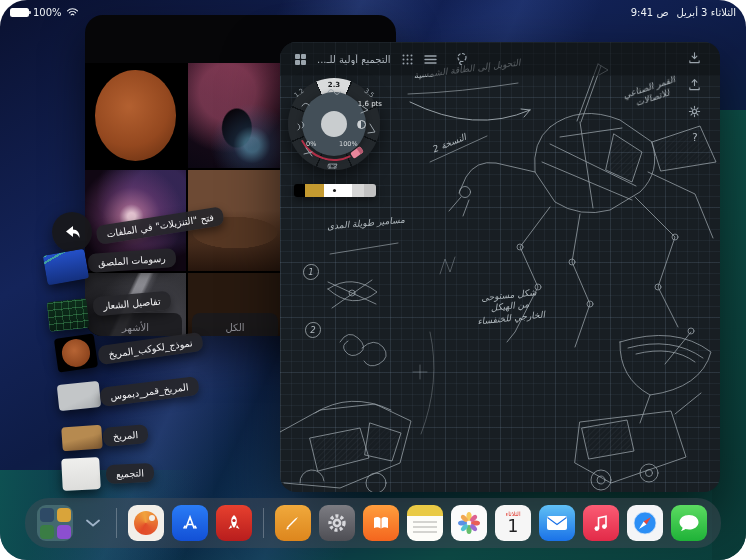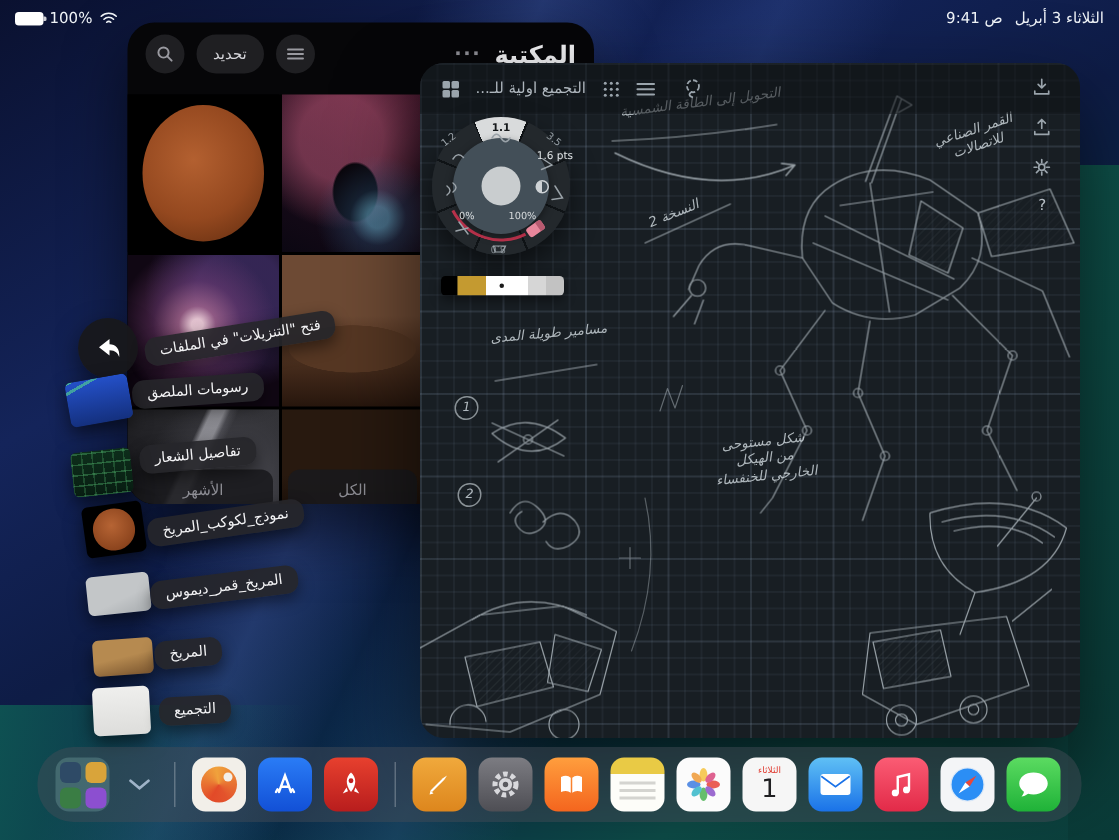--- a/index.html
+++ b/index.html
@@ -3,20 +3,21 @@
 <meta charset="utf-8">
 <style>
   * { margin:0; padding:0; box-sizing:border-box; }
   html,body { width:746px; height:560px; overflow:hidden; }
   body { font-family:"DejaVu Sans", sans-serif; }
 
   .stage { position:relative; width:746px; height:560px; overflow:hidden;
     background:
       linear-gradient(115deg, rgba(120,160,255,0) 28%, rgba(110,150,245,.22) 36%, rgba(90,130,230,0) 44%, rgba(100,140,235,.14) 52%, rgba(80,120,220,0) 60%),
       linear-gradient(150deg, #0a1130 0%, #14245a 30%, #0e1c46 48%, #0a2a46 66%, #0d4a46 82%, #0b3f3c 100%);
+    border-radius: 27px;
   }
   .teal-right { position:absolute; right:0; top:110px; width:34px; height:450px;
     background:linear-gradient(180deg,#0e5049,#0a3b38); }
   .teal-bl { position:absolute; left:0; bottom:0; width:240px; height:90px;
     background:linear-gradient(100deg, rgba(14,90,84,.85), rgba(12,70,66,0) 80%); }
 
   
   .statusbar { position:absolute; top:4px; left:0; right:0; height:16px; z-index:60;
     display:flex; justify-content:space-between; padding:0 10px; color:#eef2f6; font-size:10px; }
   .sb-left { display:flex; align-items:center; gap:4px; }
@@ -218,38 +219,20 @@
       <div class="th th-orion"></div>
       <div class="th th-desert"></div>
       <div class="th th-dark"></div>
       <div class="th th-craft">
         <div class="lib-tab">الأشهر</div>
       </div>
       <div class="th th-heli">
         <div class="lib-tab">الكل</div>
       </div>
       <div class="th th-dark"></div>
-    </div>
-    <div class="lib-titlebar">
-      <div class="circle-btn">
-        <svg width="12" height="12" viewBox="0 0 12 12">
-          <circle cx="5" cy="5" r="3.4" stroke="#9a9aa0" stroke-width="1.3" fill="none"></circle>
-          <path d="M7.6 7.6 L10.4 10.4" stroke="#9a9aa0" stroke-width="1.3" stroke-linecap="round"></path>
-        </svg>
-      </div>
-      <div class="pill-btn">تحديد</div>
-      <div class="circle-btn">
-        <svg width="12" height="10" viewBox="0 0 12 10">
-          <path d="M1 2 h10 M1 5 h10 M1 8 h10" stroke="#9a9aa0" stroke-width="1.3" stroke-linecap="round"></path>
-        </svg>
-      </div>
-      <div class="lib-title-wrap">
-        <div class="lib-title">المكتبة</div>
-        <div class="lib-more">···</div>
-      </div>
     </div>
   </div>
 
   <div class="cw">
 
     <svg class="cw-sketch" width="440" height="450" viewBox="0 0 440 450">
       <defs>
         <pattern id="hatch" width="4" height="4" patternUnits="userSpaceOnUse" patternTransform="rotate(45)">
           <line x1="0" y1="0" x2="0" y2="4" stroke="#c3ccd2" stroke-width="0.5"></line>
         </pattern>
@@ -387,21 +370,21 @@
         </span>
         <span class="tb-text">?</span>
       </div>
     </div>
 
     <div class="wheel">
       <div class="wheel-ring"></div>
       <div class="wheel-arc"></div>
       <div class="wheel-disk"></div>
       <div class="wheel-center"></div>
-      <div class="w-lab w-top">1.1</div>
+      <div class="w-lab w-top">2.3</div>
       <div class="w-lab w-left">1.2</div>
       <div class="w-lab w-right">3.5</div>
       <div class="w-lab w-bot">8.0</div>
       <div class="w-lab w-pts">1.6 pts</div>
       <div class="w-lab w-min">0%</div>
       <div class="w-lab w-max">100%</div>
       <div class="w-eraser"></div>
       <div class="w-half"></div>
       <svg width="96" height="116" viewBox="0 0 96 116" style="position:absolute;left:0;top:0;">
         <g stroke="#9aa2a8" stroke-width="1" fill="none" stroke-linecap="round">

